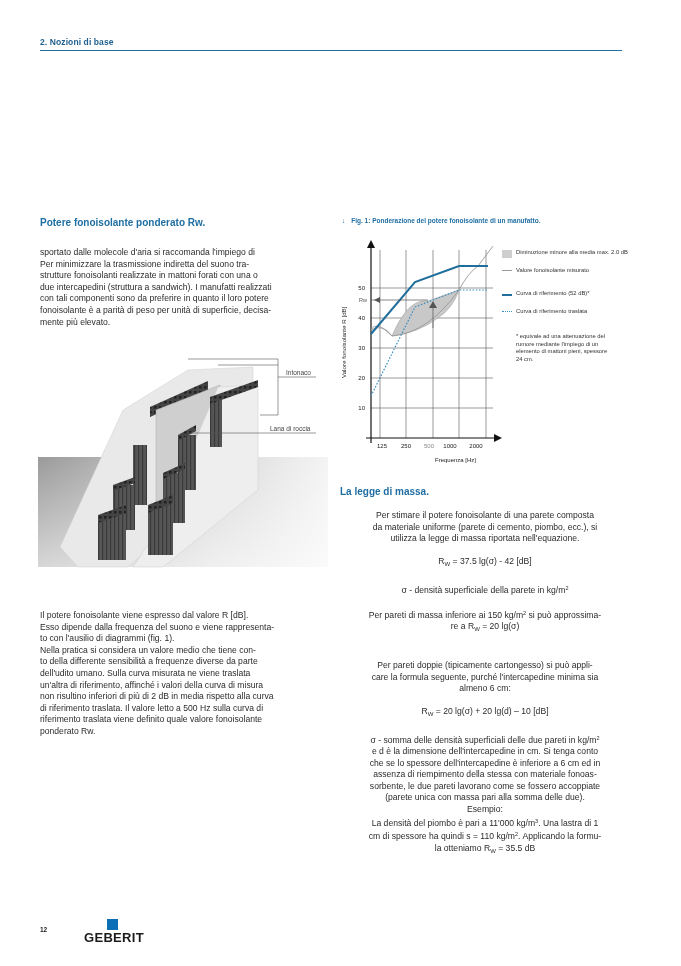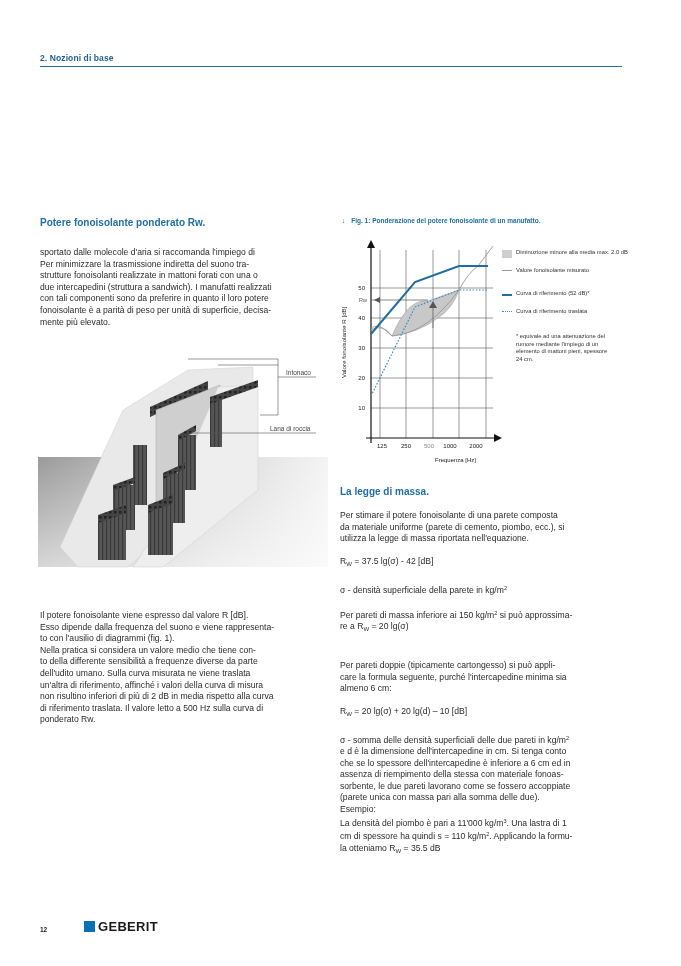--- a/index.html
+++ b/index.html
@@ -1,19 +1,19 @@
 <!DOCTYPE html>
 <html><head>
   <meta charset="utf-8">
   <style>
     * { box-sizing: border-box; margin: 0; padding: 0; }
     html, body { width: 681px; height: 966px; background: #ffffff; overflow: hidden; }
     body { position: relative; font-family: "Liberation Sans", "DejaVu Sans", sans-serif; color: #333; }
 
-    .header { position: absolute; left: 40px; top: 37px; width: 582px; height: 14px; border-bottom: 1.5px solid #1f6e9c; margin-top: 16px; }
+    .header { position: absolute; left: 40px; top: 37px; width: 582px; height: 14px; border-bottom: 1.5px solid #1f6e9c; }
     .header-title { font-size: 8.5px; font-weight: bold; color: #1f5f8f; position: absolute; left: 0; top: 0; letter-spacing: 0.1px; }
 
     .h2 { position: absolute; font-size: 10px; font-weight: bold; color: #1f6ea3; }
     .para { position: absolute; font-size: 8.6px; line-height: 11.6px; color: #2b2b2b; }
     .para p { margin: 0; }
     .sub { font-size: 6px; vertical-align: -2px; }
     .sup { font-size: 5.5px; vertical-align: 3px; }
 
     .fig-caption { position: absolute; left: 342px; top: 217px; font-size: 6.5px; font-weight: bold; color: #1f6ea3; }
     .fig-caption .arrow { margin-right: 6px; }
@@ -21,21 +21,21 @@
     .chart { position: absolute; left: 338px; top: 238px; width: 165px; height: 230px; }
     .legend { position: absolute; left: 502px; top: 249px; width: 130px; font-size: 5.8px; color: #333; line-height: 7.5px; }
     .legend-item { position: relative; padding-left: 14px; margin-bottom: 10px; }
     .legend-swatch-area { position: absolute; left: 0; top: 1px; width: 10px; height: 8px; background: #cfcfcf; }
     .legend-line { position: absolute; left: 0; top: 3.5px; width: 10px; height: 0; }
     .legend-note { padding-left: 14px; margin-top: 18px; }
 
     .illustration { position: absolute; left: 38px; top: 355px; width: 290px; height: 230px; }
 
     .footer-page { position: absolute; left: 40px; top: 926px; font-size: 6.5px; font-weight: bold; color: #222; }
-    .footer-logo { position: absolute; left: 84px; top: 919px; display: flex; align-items: center; }
+    .footer-logo { position: absolute; left: 84px; top: 919px; display: flex; align-items: center; flex-direction: column; }
     .logo-square { width: 11px; height: 11px; background: #0b6fb5; margin-right: 3px; }
     .logo-text { font-size: 13px; font-weight: bold; color: #1b1b1b; letter-spacing: 0.3px; }
   </style>
 </head>
 <body>
 
 <div class="header">
   <span class="header-title">2. Nozioni di base</span>
 </div>
 
@@ -111,20 +111,21 @@
 <div class="para" style="left:40px; top:610px; width:292px;">
   <p>Il potere fonoisolante viene espresso dal valore R [dB].</p>
   <p>Esso dipende dalla frequenza del suono e viene rappresenta-</p>
   <p>to con l'ausilio di diagrammi (fig. 1).</p>
   <p>Nella pratica si considera un valore medio che tiene con-</p>
   <p>to della differente sensibilità a frequenze diverse da parte</p>
   <p>dell'udito umano. Sulla curva misurata ne viene traslata</p>
   <p>un'altra di riferimento, affinché i valori della curva di misura</p>
   <p>non risultino inferiori di più di 2 dB in media rispetto alla curva</p>
   <p>di riferimento traslata. Il valore letto a 500 Hz sulla curva di</p>
+  <p>riferimento traslata viene definito quale valore fonoisolante</p>
   <p>ponderato Rw.</p>
 </div>
 
 <div class="fig-caption">
   <span class="arrow">↓</span><span>Fig. 1:  Ponderazione del potere fonoisolante di un manufatto.</span>
 </div>
 
 <div class="chart">
   <svg width="165" height="230" viewBox="0 0 165 230" font-family="Liberation Sans, sans-serif">
 
@@ -196,21 +197,21 @@
   </div>
   <div class="legend-item">
     <span class="legend-line" style="border-top:1.2px dotted #3a8fc2;"></span>
     <span>Curva di riferimento traslata</span>
   </div>
   <div class="legend-note" style="width:110px;">* equivale ad una attenuazione del rumore mediante l'impiego di un elemento di mattoni pieni, spessore 24 cm.</div>
 </div>
 
 <div class="h2" style="left:340px; top:486px;">La legge di massa.</div>
 
-<div class="para" style="left:340px; top:510px; width:290px;">
+<div class="para" style="left:340px; top:510px; width:290px;text-align:center;">
   <p>Per stimare il potere fonoisolante di una parete composta</p>
   <p>da materiale uniforme (parete di cemento, piombo, ecc.), si</p>
   <p>utilizza la legge di massa riportata nell'equazione.</p>
   <p style="margin-top:11.6px;"><span>R</span><span class="sub">W</span><span> = 37.5 lg(σ) - 42 [dB]</span></p>
   <p style="margin-top:11.6px;"><span>σ - densità superficiale della parete in kg/m</span><span class="sup">2</span></p>
   <p style="margin-top:11.6px;"><span>Per pareti di massa inferiore ai 150 kg/m</span><span class="sup">2</span><span> si può approssima-</span></p>
   <p><span>re a R</span><span class="sub">W</span><span> = 20 lg(σ)</span></p>
   <p style="margin-top:24px;">Per pareti doppie (tipicamente cartongesso) si può appli-</p>
   <p>care la formula seguente, purché l'intercapedine minima sia</p>
   <p>almeno 6 cm:</p>

